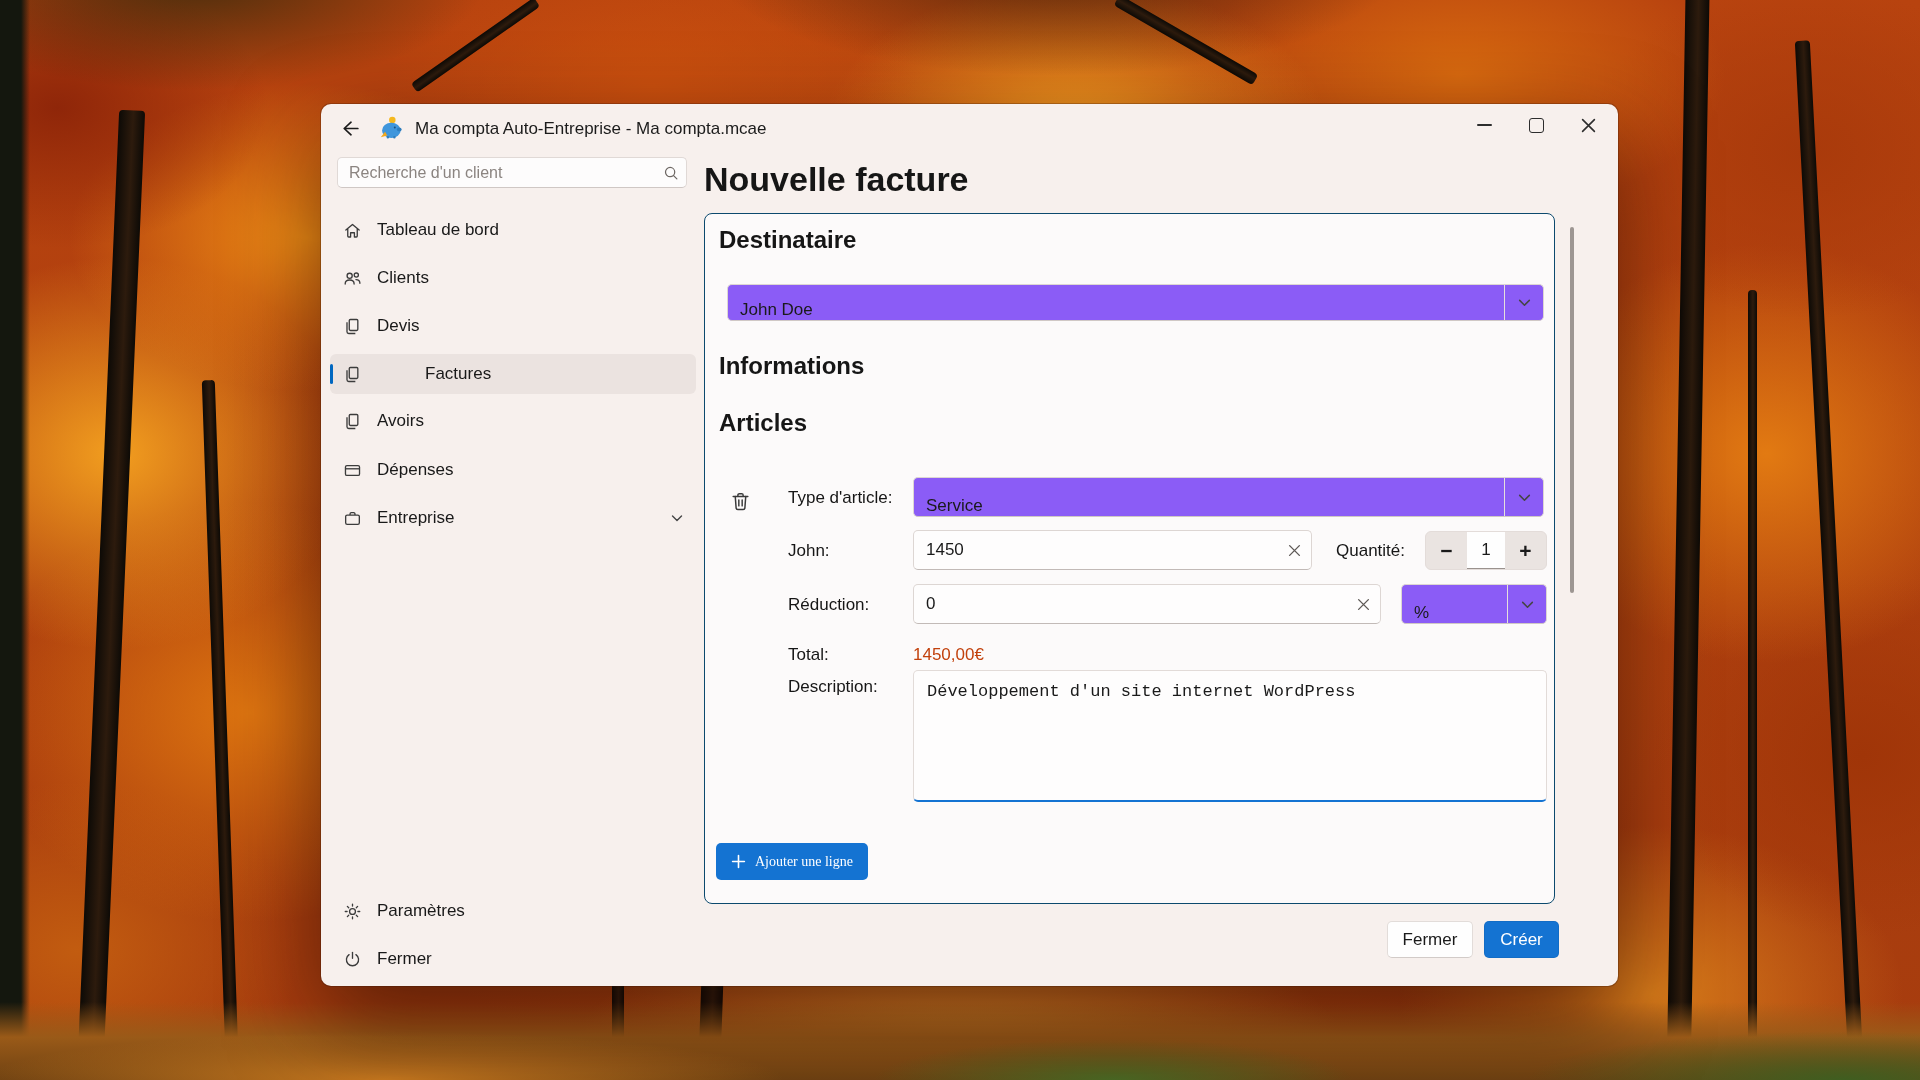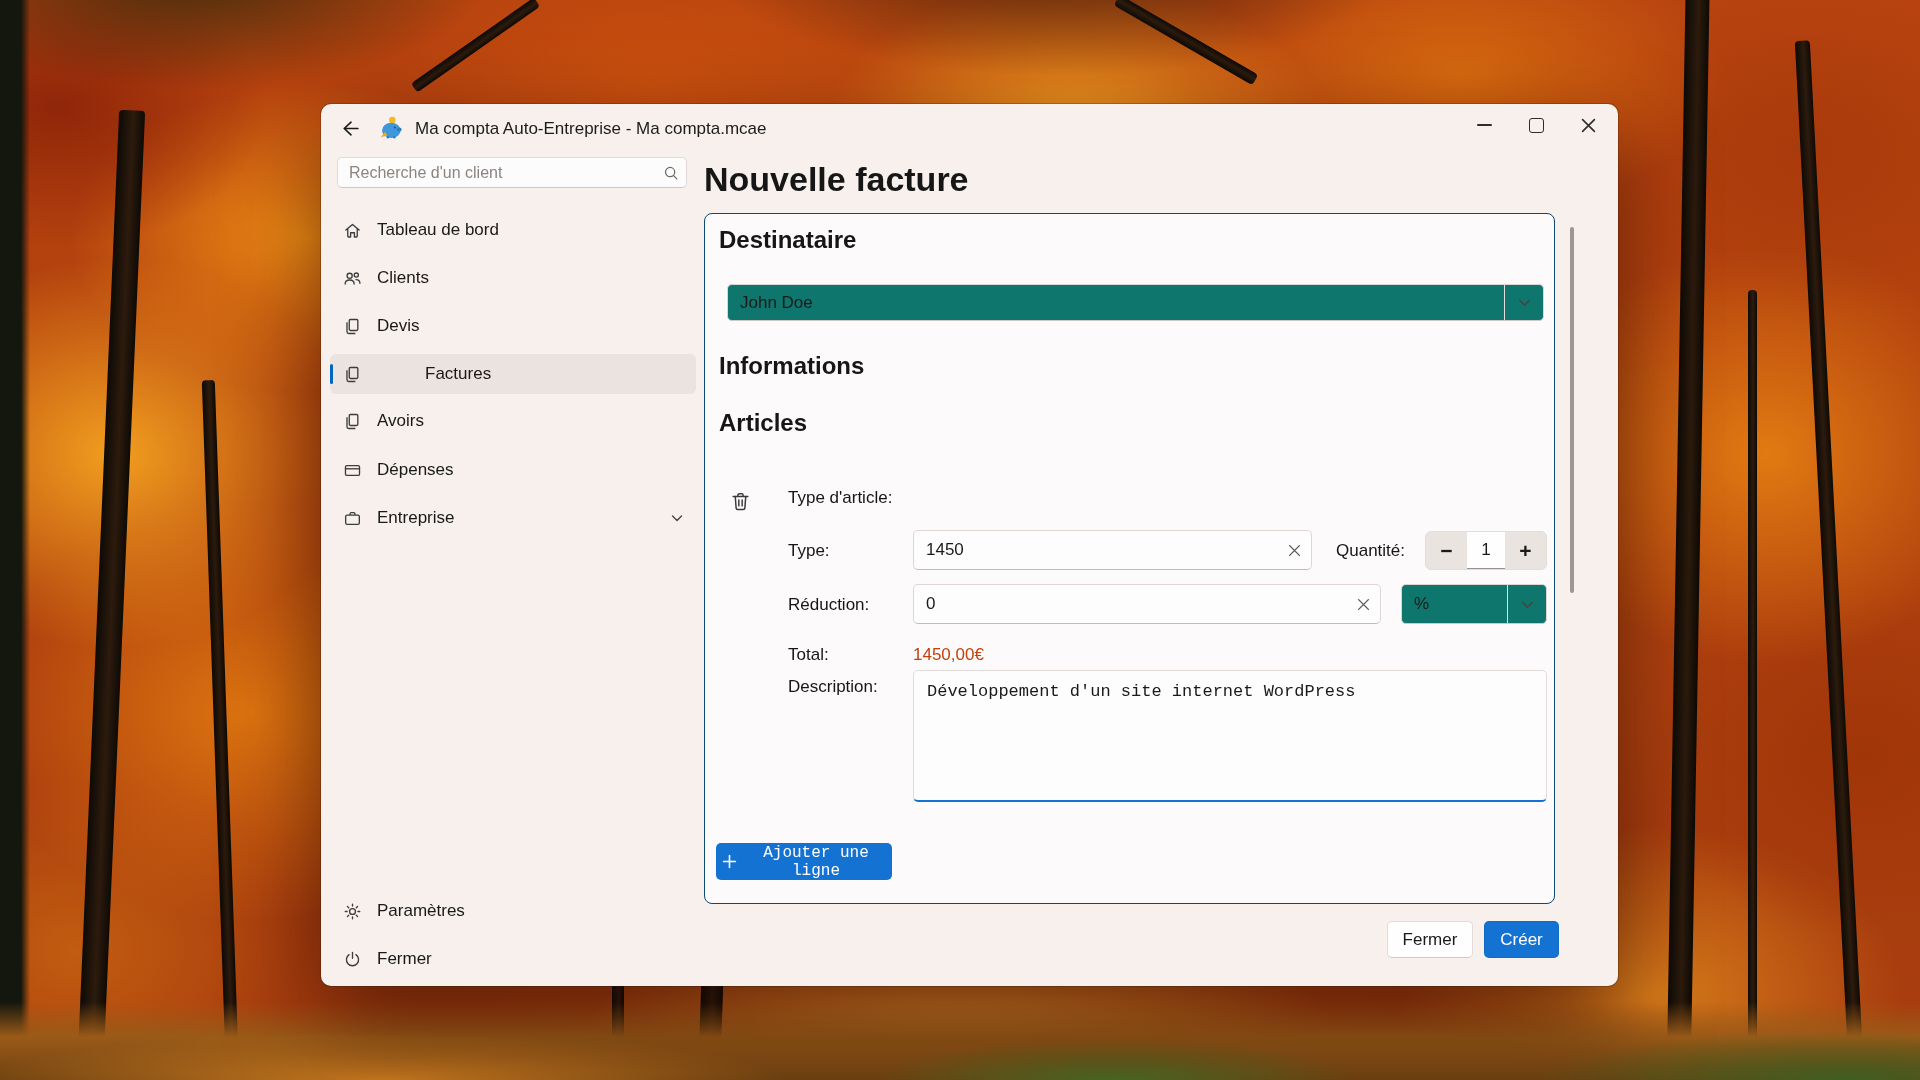--- a/index.html
+++ b/index.html
@@ -75,22 +75,22 @@
   .nav-item.selected{background:#ebe3e0;gap:48px;}
   .nav-item.selected::before{content:"";position:absolute;left:0;top:10px;width:3px;height:20px;
     border-radius:2px;background:#0067c0;}
   .nav-icon{width:20px;height:20px;margin-right:15px;flex:none;display:flex;align-items:center;justify-content:center;}
   .nav-chevron{margin-left:auto;display:flex;}
   
   .page-title{position:absolute;left:383px;top:54px;font-size:34px;font-weight:600;color:#161616;line-height:42px;}
   .card{position:absolute;left:383px;top:109px;width:851px;height:691px;box-sizing:border-box;
     background:#fcfafa;border:1px solid #0c4a6e;border-radius:8px;}
   .h2{position:absolute;left:14px;font-size:24px;font-weight:600;color:#161616;line-height:30px;}
-  .combobox{position:absolute;background:#0f766e;border:1px solid #ddd6d3;border-bottom-color:#d0c8c5;
-    border-radius:5px;box-sizing:border-box;display:flex;align-items:center;
+  .combobox{position:absolute;background:#8b5cf6;border:1px solid #ddd6d3;border-bottom-color:#d0c8c5;
+    border-radius:5px;box-sizing:border-box;display:flex;align-items:flex-end;
     font-size:17px;color:#1a1a1a;cursor:pointer;}
   .combo-value{padding-left:12px;flex:1;}
   .combo-chev{width:38px;align-self:stretch;display:flex;align-items:center;justify-content:center;
     border-left:1px solid #e6e0dd;flex:none;}
   .row-label{position:absolute;left:83px;font-size:17px;color:#161616;white-space:nowrap;}
   .textfield{position:absolute;display:flex;align-items:center;box-sizing:border-box;
     background:#fefdfd;border:1px solid #ddd6d3;border-bottom-color:#c2bab7;border-radius:5px;}
   .textfield input{flex:1;border:none;outline:none;background:transparent;min-width:0;
     font-family:inherit;font-size:17px;color:#1a1a1a;padding:0 0 0 12px;}
   .clear-btn{width:34px;height:30px;display:flex;align-items:center;justify-content:center;
@@ -100,22 +100,22 @@
   .stepper{position:absolute;left:720px;top:317px;width:122px;height:39px;display:flex;
     background:#eae4e1;border:1px solid #e3dcd9;border-radius:6px;overflow:hidden;box-sizing:border-box;}
   .stepper-btn{width:41px;display:flex;align-items:center;justify-content:center;
     font-size:21px;font-weight:600;color:#1a1a1a;cursor:pointer;flex:none;}
   .stepper-value{flex:1;background:#fefefe;display:flex;align-items:center;justify-content:center;
     font-size:17px;color:#1a1a1a;border-bottom:1px solid #9a928e;box-sizing:border-box;}
   .total-value{position:absolute;left:208px;top:431px;font-size:17px;color:#c2410c;}
   .description-area{position:absolute;left:208px;top:456px;width:634px;height:132px;box-sizing:border-box;
     background:#fefdfd;border:1px solid #e2dbd8;border-bottom:2px solid #1473d2;border-radius:5px;
     padding:11px 13px;font-family:Liberation Mono, monospace;font-size:17px;color:#1a1a1a;resize:none;outline:none;}
-  .add-line-button{position:absolute;left:11px;top:629px;width:176px;height:37px;
-    background:#1473d2;border:none;border-radius:5px;color:#fff;font-family:Liberation Mono, monospace;font-size:16px;
+  .add-line-button{position:absolute;left:11px;top:629px;width:152px;height:37px;
+    background:#1473d2;border:none;border-radius:5px;color:#fff;font-family:Liberation Serif, serif;font-size:14px;
     display:flex;align-items:center;justify-content:center;gap:9px;cursor:pointer;}
   .footer-btn{position:absolute;top:817px;height:37px;border-radius:5px;font-family:inherit;
     font-size:17px;display:flex;align-items:center;justify-content:center;cursor:pointer;box-sizing:border-box;}
   .btn-fermer{left:1066px;width:86px;background:#fefefe;color:#1a1a1a;
     border:1px solid #e2dcd9;border-bottom-color:#d2cbc8;}
   .btn-creer{left:1163px;width:75px;background:#1473d2;color:#fff;border:1px solid rgba(0,0,0,.06);}
   .scrollbar{position:absolute;left:1249px;top:123px;width:4px;height:366px;
     background:#9d9692;border-radius:2px;cursor:pointer;}
   svg{display:block;}
 </style>
@@ -306,22 +306,30 @@
             <path d="M4 6.3 H18"></path>
             <path d="M8.5 6 V4.9 A1.4 1.4 0 0 1 9.9 3.5 h2.2 A1.4 1.4 0 0 1 13.5 4.9 V6"></path>
             <path d="M6 6.3 L6.8 17.1 a1.7 1.7 0 0 0 1.7 1.6 h5 a1.7 1.7 0 0 0 1.7-1.6 L16 6.3"></path>
             <line x1="9.4" y1="9.6" x2="9.4" y2="15.2"></line>
             <line x1="12.6" y1="9.6" x2="12.6" y2="15.2"></line>
           </svg>
       </span>
     </div>
 
     <div class="row-label" style="top:274px">Type d'article:</div>
-
-    <div class="row-label" style="top:327px">Type:</div>
+    <div class="combobox" style="left:208px;top:263px;width:631px;height:40px">
+      <span class="combo-value">Service</span>
+      <span class="combo-chev">
+        <svg width="15" height="15" viewBox="0 0 14 14">
+            <path d="M2.5 5 L7 9.5 L11.5 5" fill="none" stroke="#454545" stroke-width="1.4" stroke-linecap="round" stroke-linejoin="round"></path>
+          </svg>
+      </span>
+    </div>
+
+    <div class="row-label" style="top:327px">John:</div>
     <div class="textfield" style="left:208px;top:316px;width:399px;height:40px">
       <input type="text" value="1450" style="">
       <span class="clear-btn">
         <svg width="13" height="13" viewBox="0 0 12 12">
             <path d="M1.5 1.5 L10.5 10.5 M10.5 1.5 L1.5 10.5" stroke="#5f5a57" stroke-width="1.3" stroke-linecap="round"></path>
           </svg>
       </span>
     </div>
 
     <div class="row-label" style="left:631px;top:327px">Quantité:</div>

